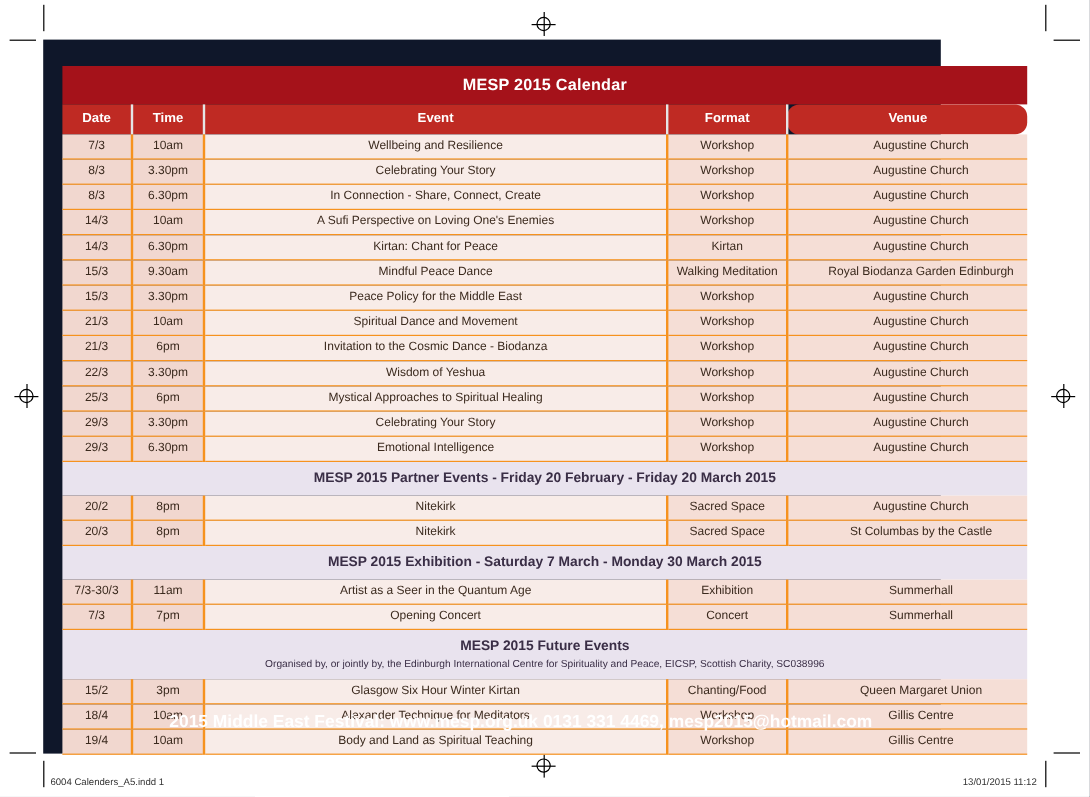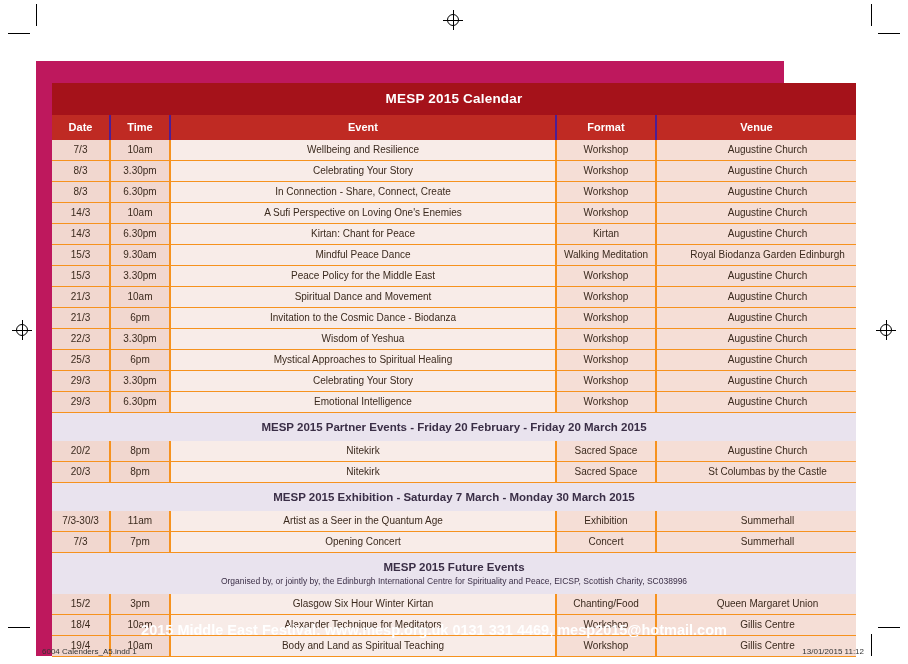--- a/index.html
+++ b/index.html
@@ -46,23 +46,22 @@
     background: #000;
   }
 
   
   .page {
     position: absolute;
     left: 36px;
     top: 33px;
     width: 748px;
     height: 595px;
-    background: #be185d;
+    background: #0f172a;
     box-sizing: border-box;
-    margin-top: 28px;
   }
 
   .calendar {
     position: absolute;
     left: 16px;
     top: 22px;
     width: 804px;
     border-collapse: collapse;
     table-layout: fixed;
     font-size: 10.5px;
@@ -84,23 +83,23 @@
   }
 
   .colhead td {
     background: #c0392b;
     background: #bf2a23;
     color: #ffffff;
     text-align: center;
     font-size: 11px;
     font-weight: bold;
     padding: 6px 0 7px 0;
-    border-right: 2px solid #4c1d95;
-  }
-  .colhead td:last-child { border-right: none; }
+    border-right: 2px solid #e5e5e5;
+  }
+  .colhead td:last-child { border-right: none; border-radius: 10px; }
 
   .section td {
     background: #e9e3ee;
     color: #3a2e46;
     text-align: center;
     font-weight: bold;
     font-size: 11.5px;
     padding: 8px 0 8px 0;
   }
   .section .sub {

